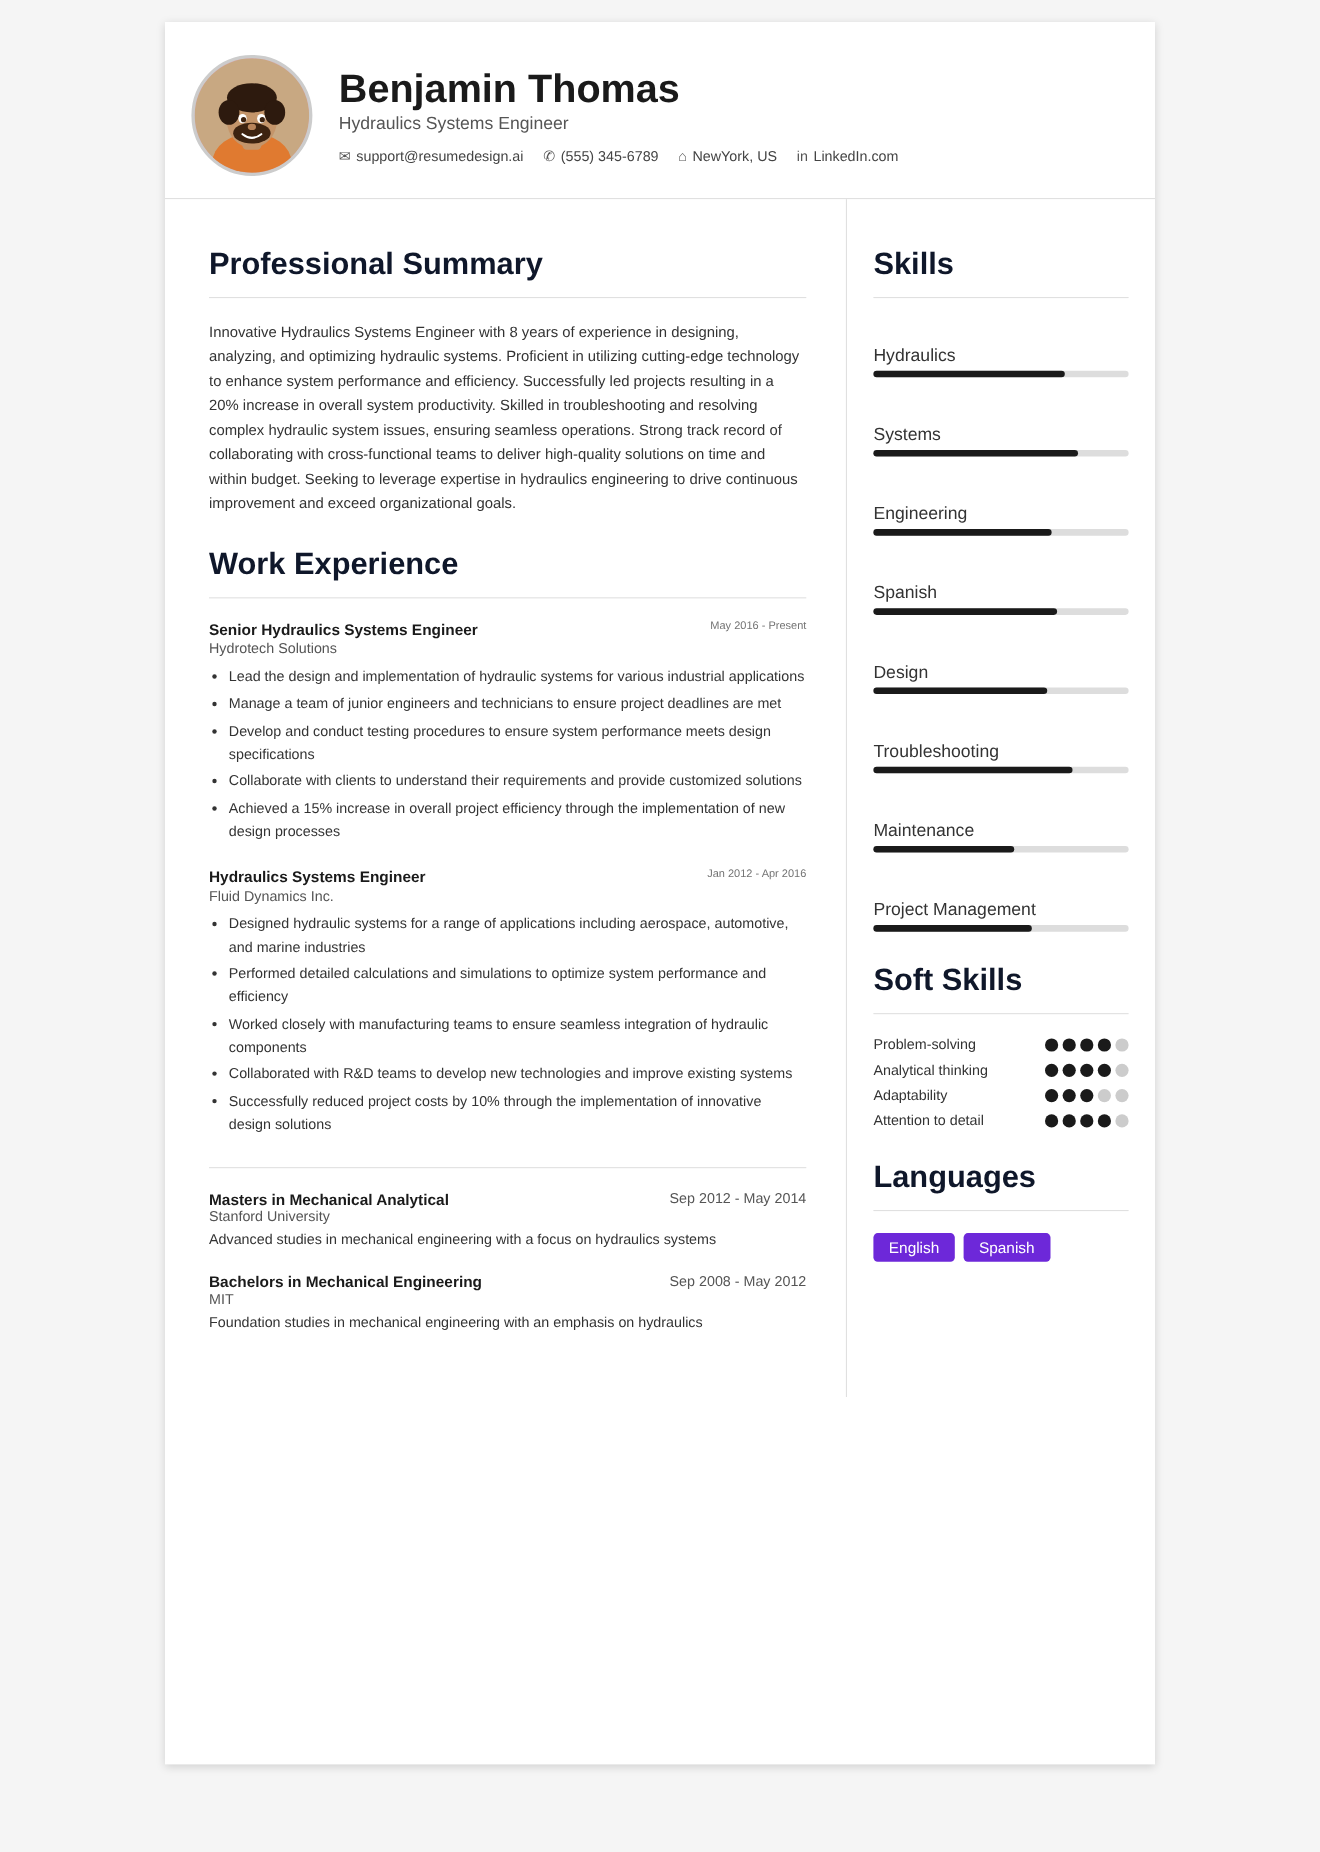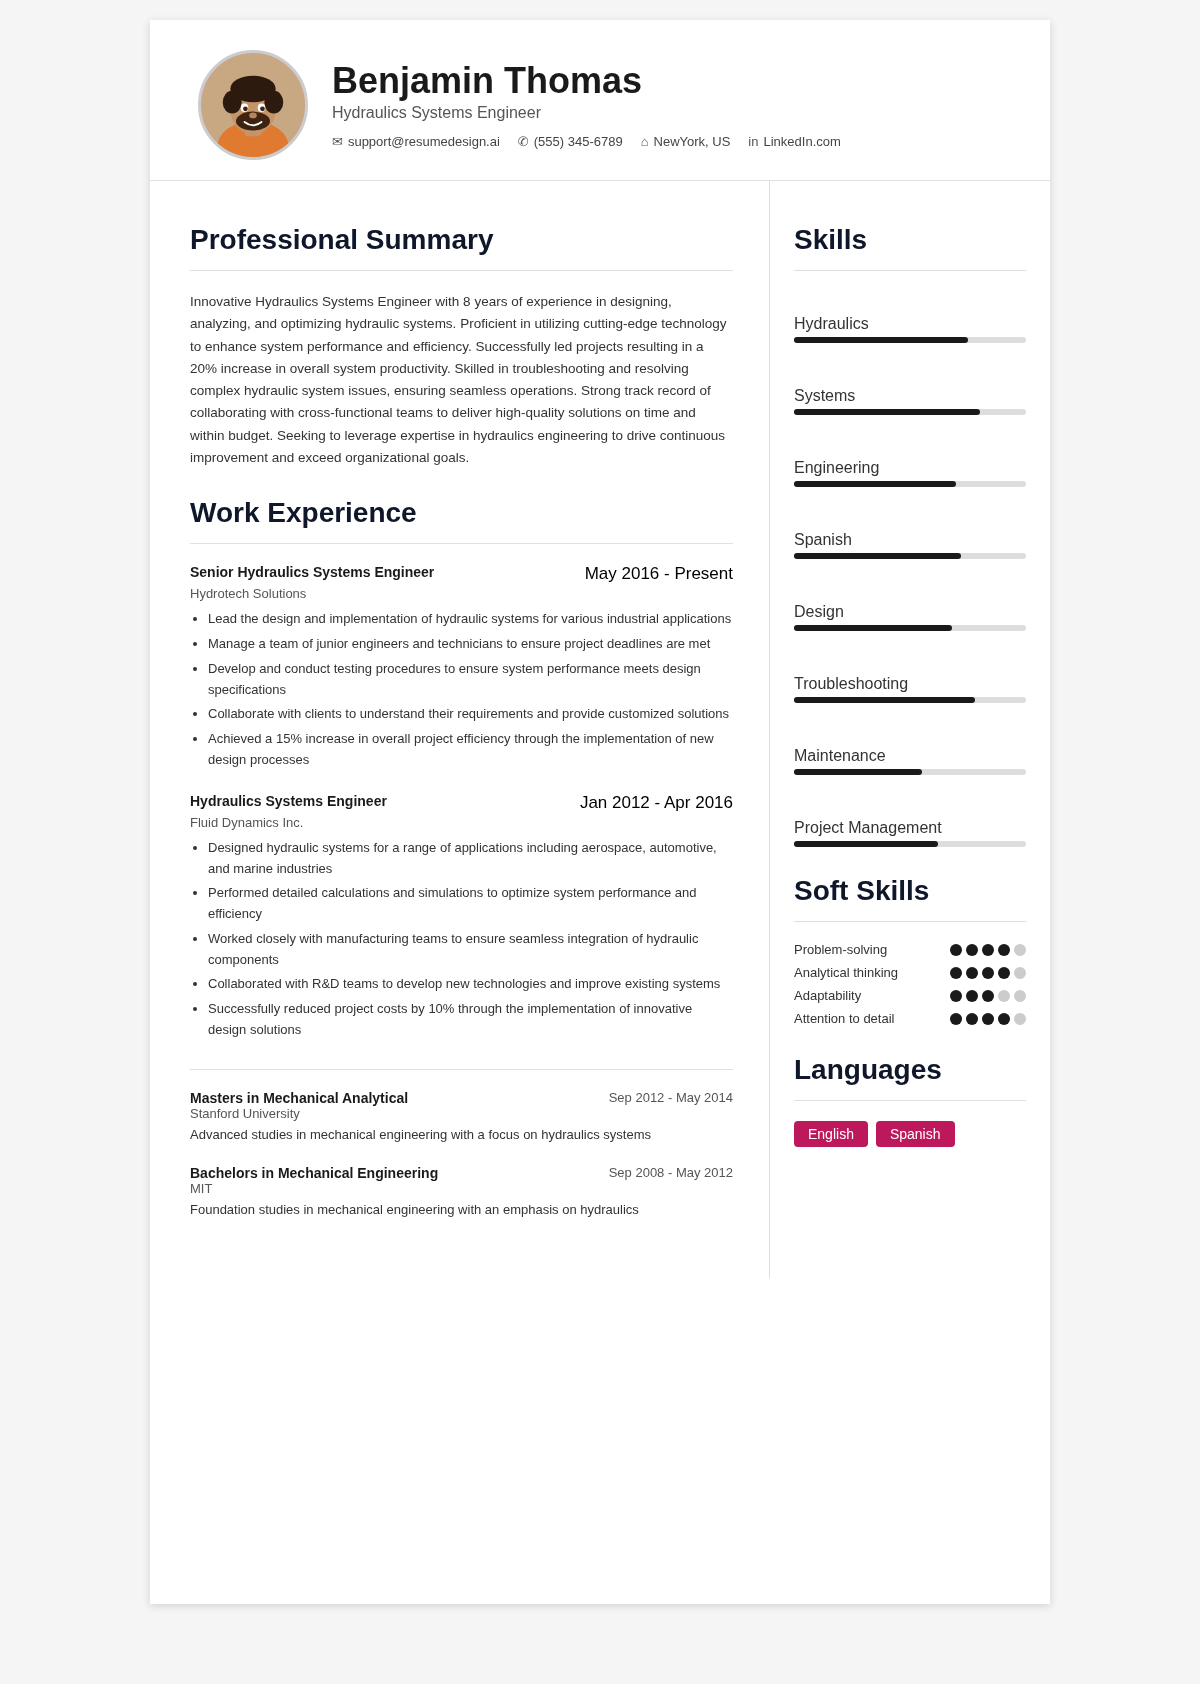--- a/index.html
+++ b/index.html
@@ -14,21 +14,21 @@
     .resume {
       background: #fff;
       width: 900px;
       min-height: 1584px;
       box-shadow: 0 2px 8px rgba(0,0,0,0.15);
     }
     
     .header {
       display: flex;
       align-items: center;
-      padding: 30px 40px 20px 48px;
+      padding: 30px 40px 20px 24px;
       border-bottom: 1px solid #e0e0e0;
       gap: 24px;
     }
     .avatar-circle {
       width: 110px;
       height: 110px;
       border-radius: 50%;
       background: #d4a8a8;
       flex-shrink: 0;
       overflow: hidden;
@@ -102,22 +102,22 @@
       justify-content: space-between;
       align-items: flex-start;
       margin-bottom: 2px;
     }
     .job-title {
       font-size: 14px;
       font-weight: 700;
       color: #1a1a1a;
     }
     .job-dates {
-      font-size: 17px;
-      color: #000000;
+      font-size: 10px;
+      color: #737373;
       white-space: nowrap;
       padding-left: 15px;
     }
     .job-company {
       font-size: 13px;
       color: #555;
       margin-bottom: 8px;
     }
     .job-bullets {
       list-style: disc;
@@ -198,21 +198,21 @@
     }
     .dot-filled { background: #1a1a1a; }
     .dot-empty { background: #ccc; }
     
     .lang-badges {
       display: flex;
       gap: 8px;
       flex-wrap: wrap;
     }
     .lang-badge {
-      background: #be185d;
+      background: #6d28d9;
       color: #fff;
       padding: 5px 14px;
       border-radius: 4px;
       font-size: 14px;
       font-weight: 500;
     }
     .divider {
       border: none;
       border-top: 1px solid #e0e0e0;
       margin: 6px 0 20px 0;

